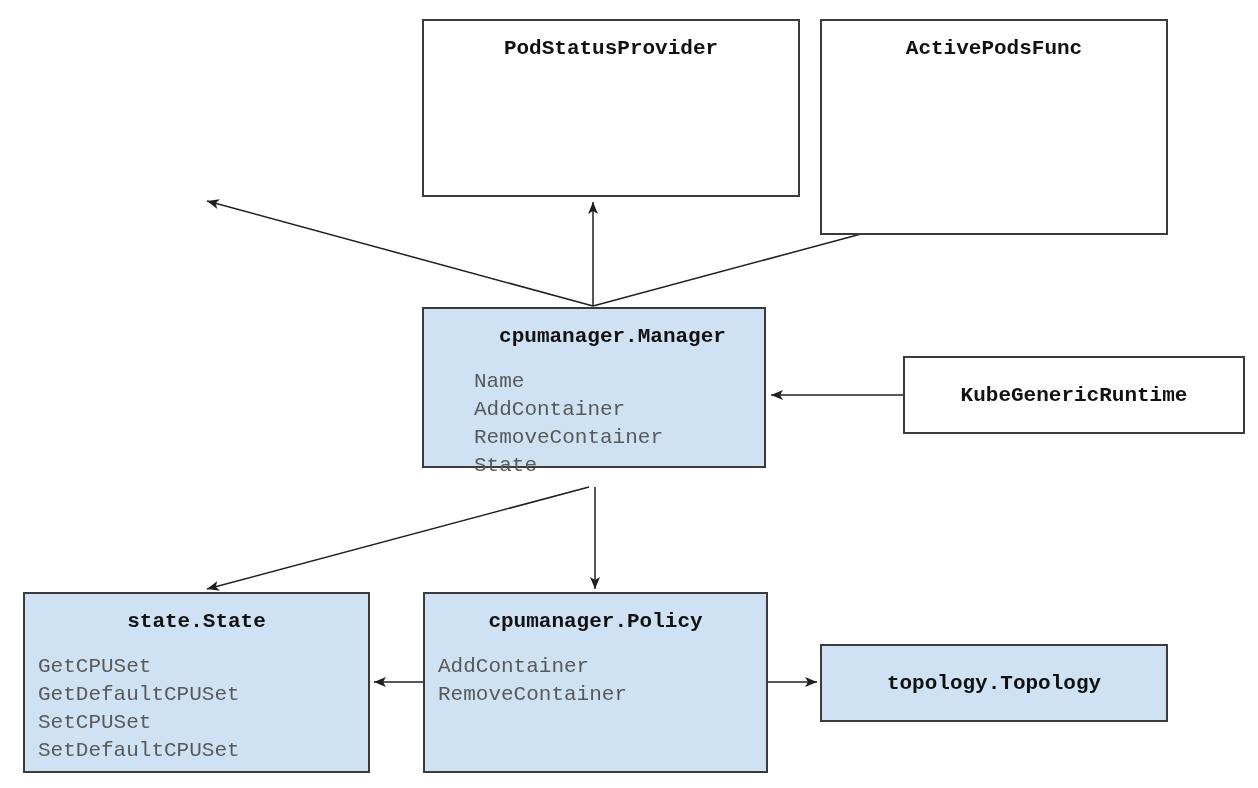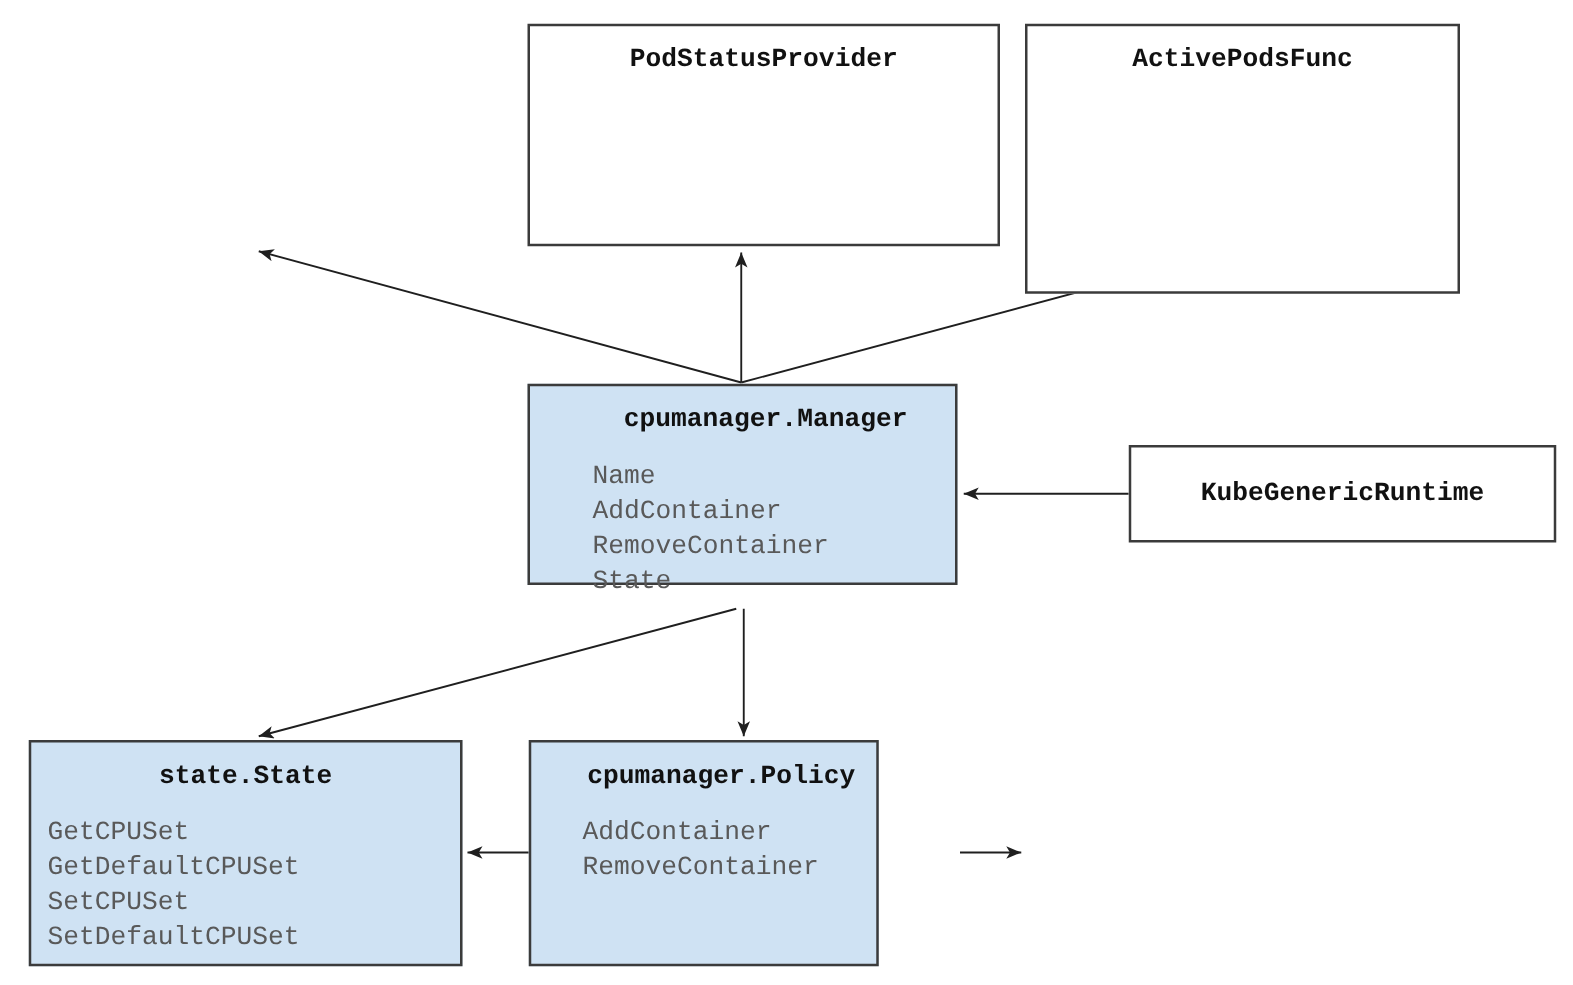--- a/index.html
+++ b/index.html
@@ -108,22 +108,25 @@
   <div class="node highlight" style="left:23px; top:592px; width:347px; height:181px;">
     <div class="title">state.State</div>
     <div class="methods">
       <div>GetCPUSet</div>
       <div>GetDefaultCPUSet</div>
       <div>SetCPUSet</div>
       <div>SetDefaultCPUSet</div>
     </div>
   </div>
 
-  <div class="node highlight" style="left:423px; top:592px; width:280px; height:181px;padding-left:28px;">
+  <div class="node highlight" style="left:423px; top:592px; width:345px; height:181px;">
     <div class="title">cpumanager.Policy</div>
     <div class="methods">
       <div>AddContainer</div>
       <div>RemoveContainer</div>
     </div>
   </div>
 
+  <div class="node highlight label-only" style="left:820px; top:644px; width:348px; height:78px;">
+    <div class="title">topology.Topology</div>
+  </div>
 
 </div>
 
 </body></html>

